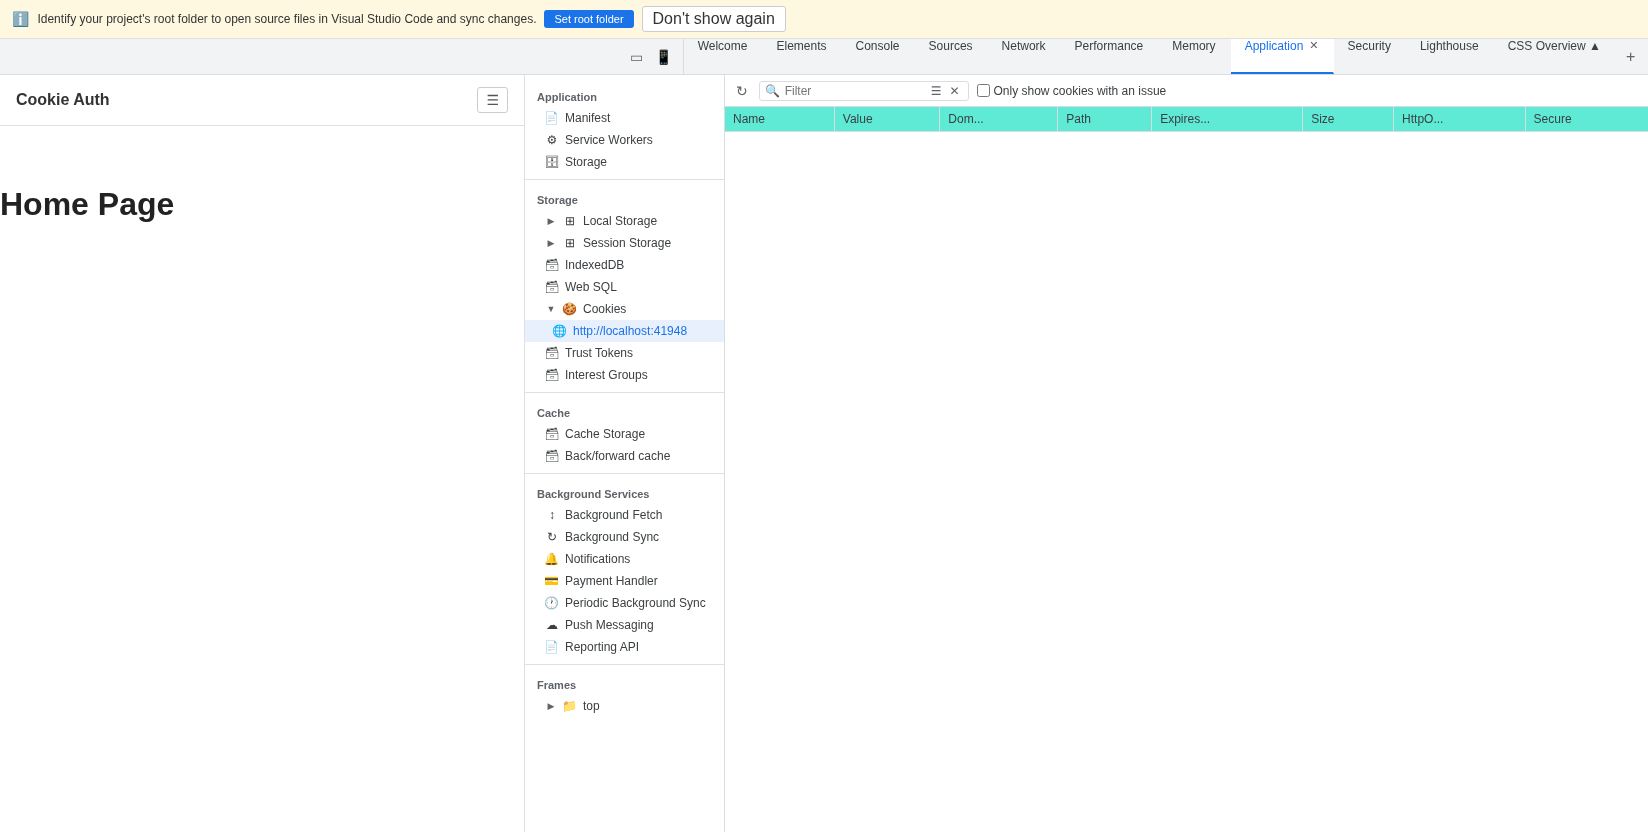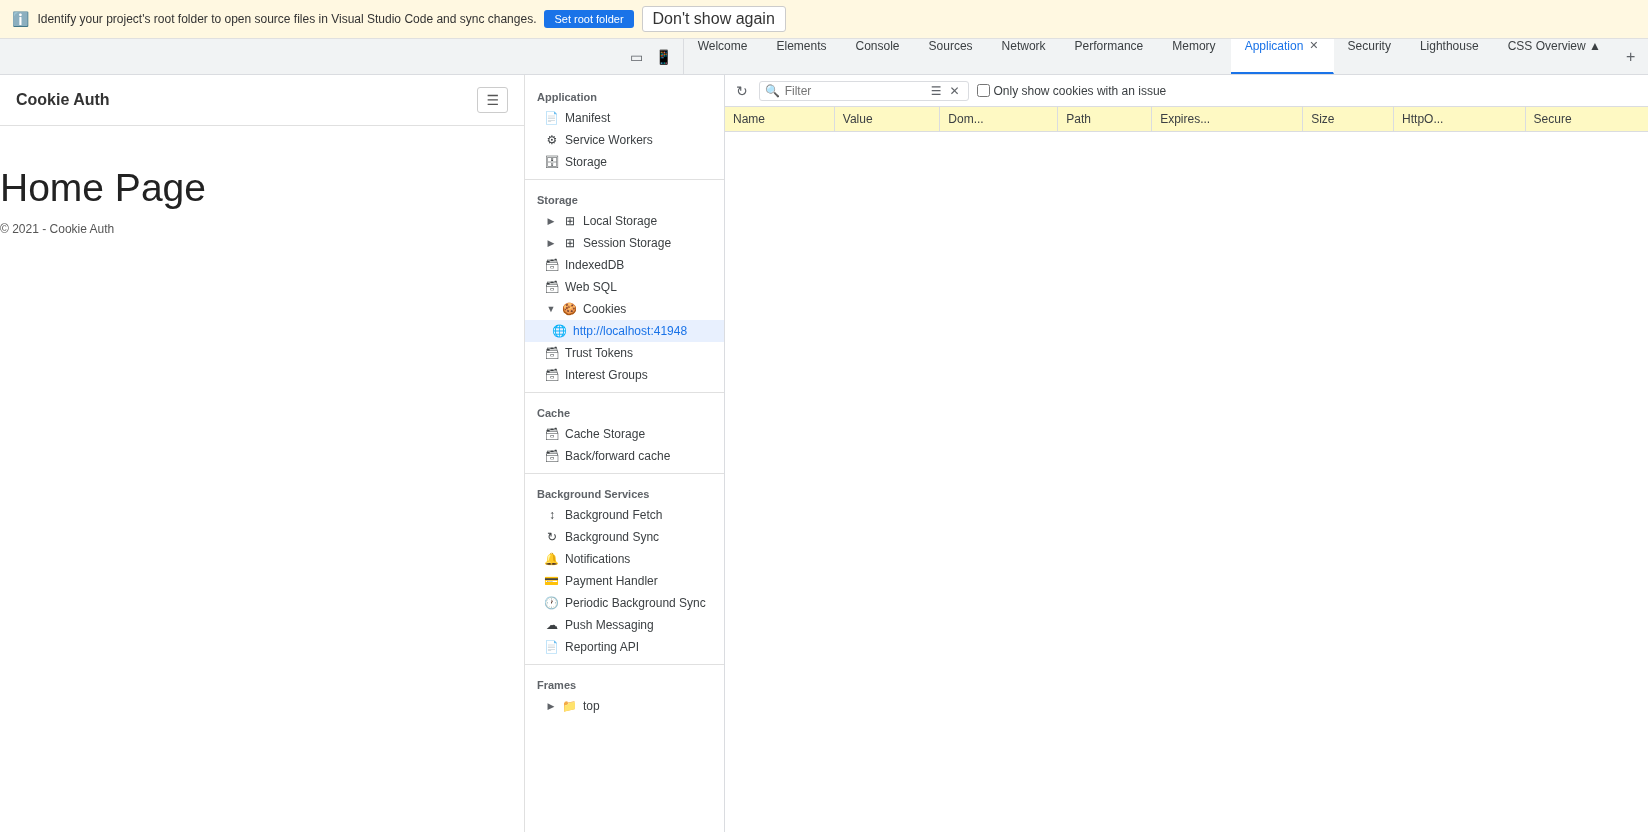--- a/index.html
+++ b/index.html
@@ -140,24 +140,25 @@
     .app-nav-link {
       color: #333;
       text-decoration: none;
       font-size: 13px;
       cursor: pointer;
     }
     .app-content {
       padding: 40px 16px 16px 0;
     }
     .app-page-title {
-      font-size: 39px;
-      font-weight: normal;
+      font-size: 32px;
+      font-weight: bold;
       color: #222;
       margin-bottom: 12px;
+      margin-top: 20px;
     }
     .app-copyright {
       font-size: 12px;
       color: #555;
     }
 
     
     .devtools-panel {
       flex: 1;
       display: flex;
@@ -286,21 +287,21 @@
       overflow: auto;
     }
     .cookies-table {
       width: 100%;
       border-collapse: collapse;
       font-size: 12px;
     }
     .cookies-table th {
       position: sticky;
       top: 0;
-      background: #fef9c3;
+      background: #5eead4;
       border-bottom: 1px solid #dadce0;
       border-right: 1px solid #dadce0;
       padding: 5px 8px;
       text-align: left;
       font-weight: 500;
       color: #3c4043;
       white-space: nowrap;
       cursor: pointer;
       user-select: none;
     }
@@ -360,21 +361,20 @@
 
 <div class="main-layout">
 
   <div class="app-page">
     <div class="app-header">
       <span class="app-title">Cookie Auth</span>
       <button class="hamburger-btn">☰</button>
     </div>
     <div class="app-content">
       <div class="app-page-title">Home Page</div>
-      <div class="app-copyright">© 2021 - Cookie Auth</div>
     </div>
   </div>
 
   <div class="devtools-panel">
 
     <div class="devtools-sidebar">
 
       <div class="sidebar-section-label">Application</div>
       <div class="sidebar-item indent1">
         <span class="sidebar-icon">📄</span>

